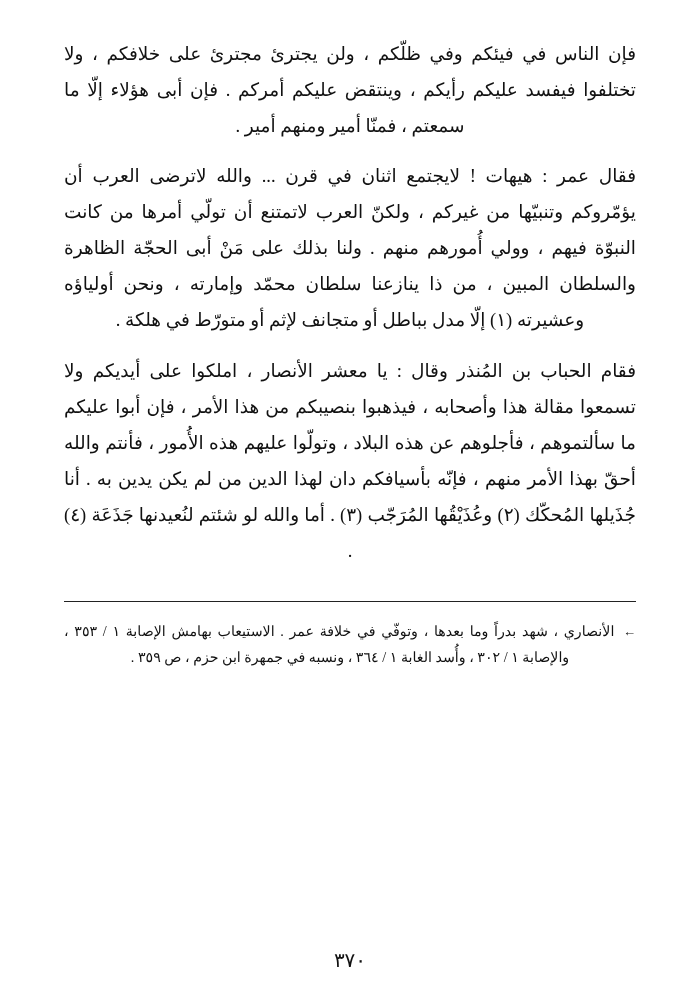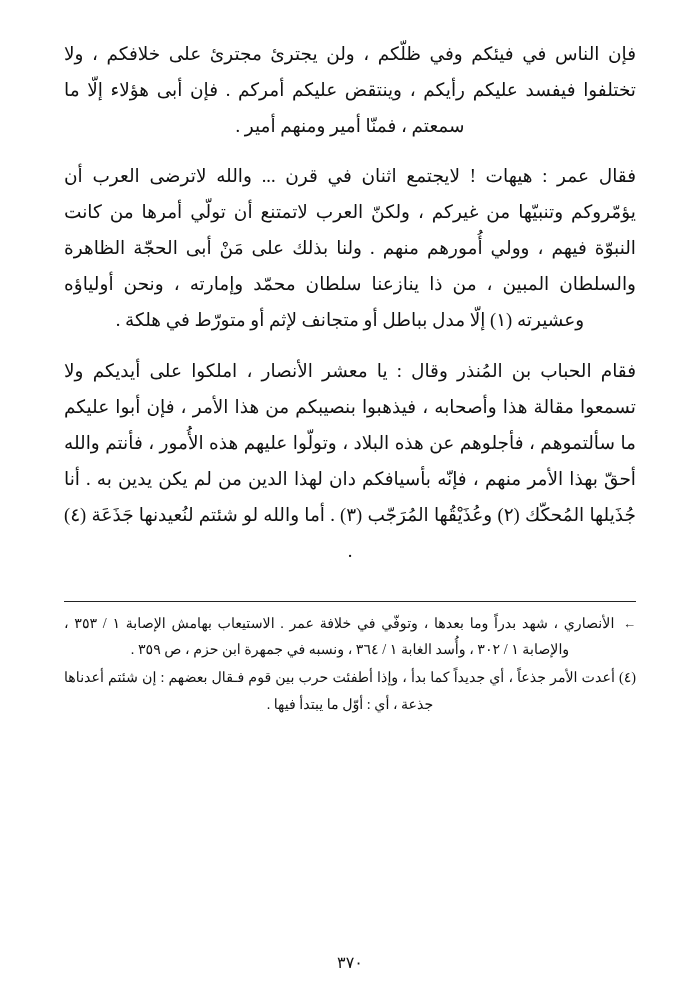--- a/index.html
+++ b/index.html
@@ -47,37 +47,38 @@
   .rule {
     width: 100%;
     height: 1px;
     background: #222;
   }
   .notes {
     direction: rtl;
     font-size: 14.2px;
     line-height: 1.85;
     text-align: justify;
+    margin-top: 8px;
   }
   .note {
     margin: 0 0 2px 0;
     text-align: justify;
     text-align-last: center;
   }
   .note .arrow {
     font-size: 13px;
     margin-left: 3px;
   }
   .note-marker {
     white-space: nowrap;
   }
   .footer {
     margin-top: auto;
     text-align: center;
-    font-size: 16px;
+    font-size: 20px;
     letter-spacing: 1px;
     padding-bottom: 6px;
     font-family: "Liberation Serif", "DejaVu Serif", serif;
   }
 </style>
 </head>
 <body>
 
 <div class="page">
 
@@ -89,21 +90,17 @@
 
   <div class="rule-wrap">
     <div class="rule"></div>
   </div>
 
   <div class="notes">
     <p class="note">
       <span class="note-marker arrow">←</span>
       <span>الأنصاري ، شهد بدراً وما بعدها ، وتوفّي في خلافة عمر . الاستيعاب بهامش الإصابة ١ / ٣٥٣ ، والإصابة ١ / ٣٠٢ ، وأُسد الغابة ١ / ٣٦٤ ، ونسبه في جمهرة ابن حزم ، ص ٣٥٩ .</span>
     </p>
-    <p class="note">
-      <span class="note-marker">(٤)</span>
-      <span>أعدت الأمر جذعاً ، أي جديداً كما بدأ ، وإذا أطفئت حرب بين قوم فـقال بعضهم : إن شئتم أعدناها جذعة ، أي : أوّل ما يبتدأ فيها .</span>
-    </p>
   </div>
 
   <div class="footer">٣٧٠</div>
 
 </div>
 
 </body></html>

